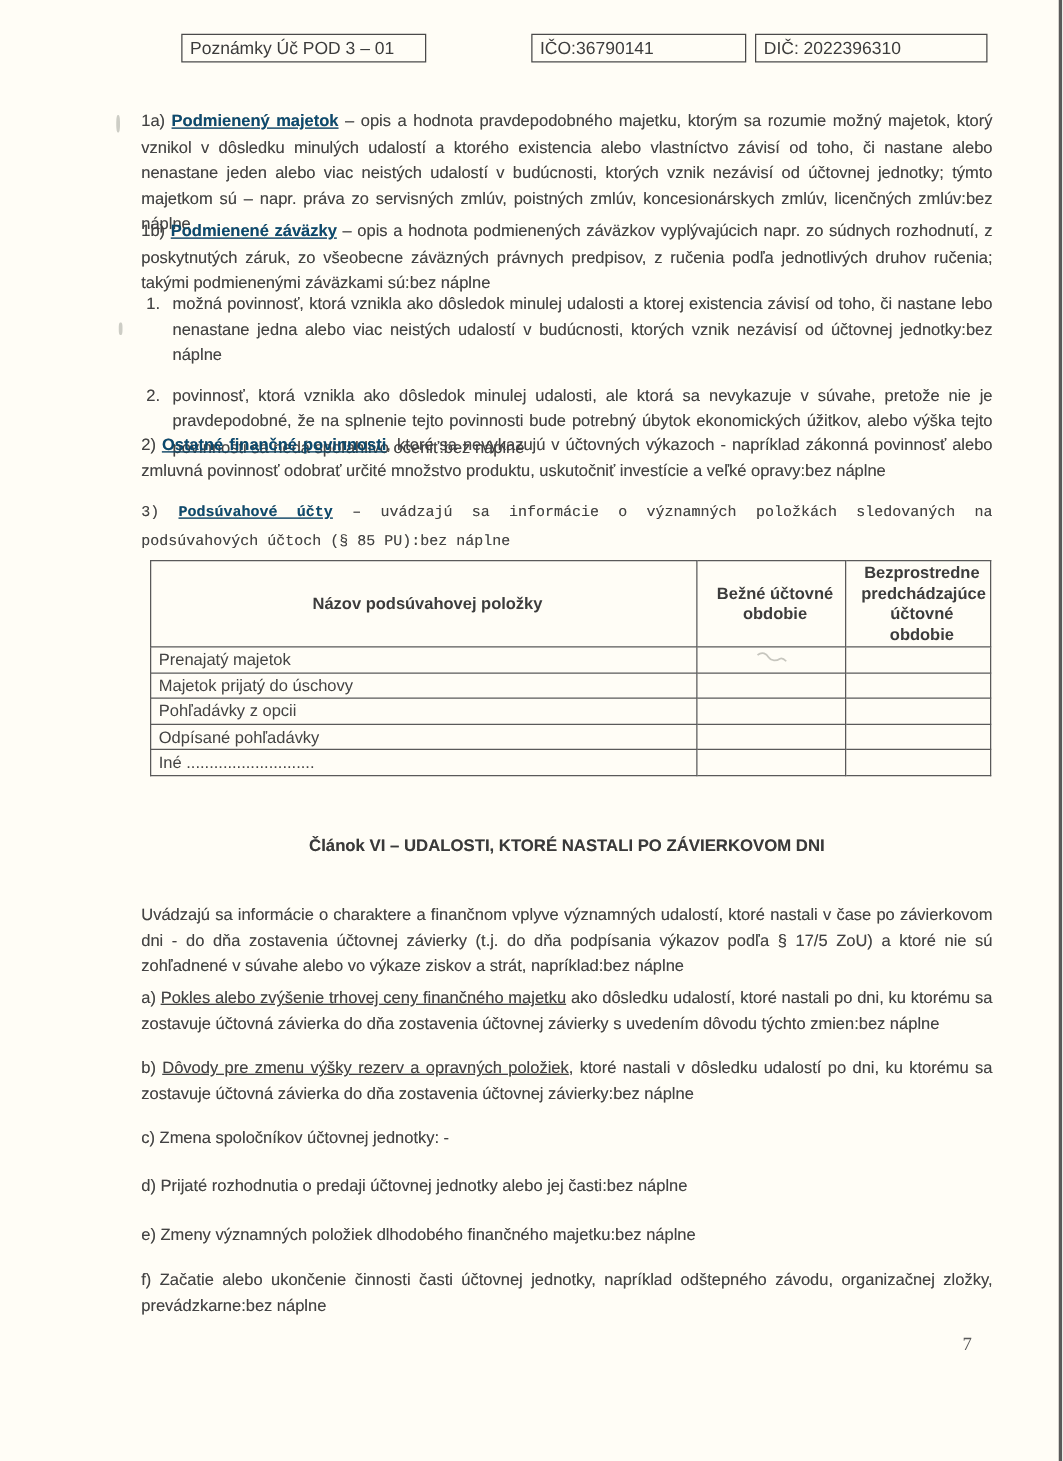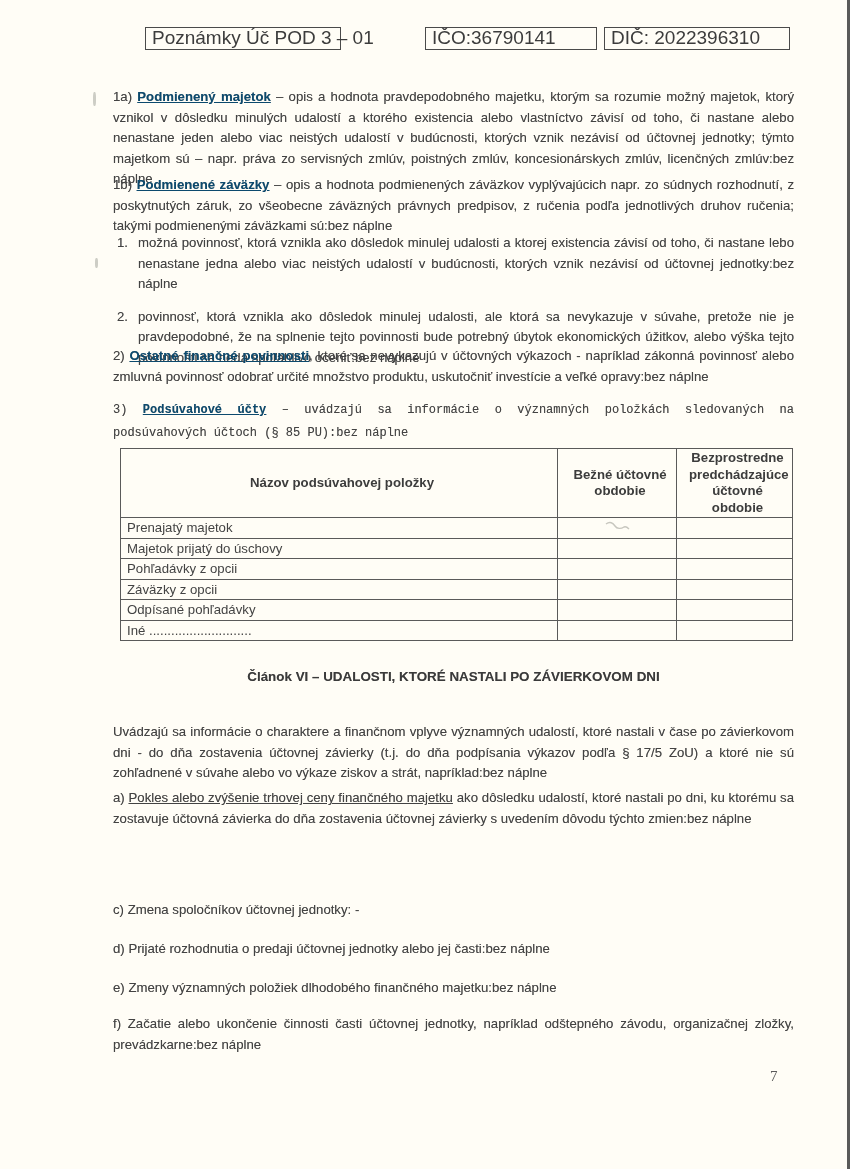--- a/index.html
+++ b/index.html
@@ -12,21 +12,21 @@
     overflow:hidden;
   }
   .scan-edge{
     position:absolute;right:0;top:0;width:3px;height:100%;
     background:#3d3d3d;opacity:.85;
   }
   .scan-speck{position:absolute;background:#cdcdc5;border-radius:40%;}
   .hdr-box{
     position:absolute;top:27px;height:21px;
     border:1.5px solid #4a4a4a;background:#fffdf6;
-    font-size:19px;line-height:20px;color:#3c3c3c;
+    font-size:14px;line-height:20px;color:#3c3c3c;
     padding:0 6px;white-space:nowrap;
   }
   .block{
     position:absolute;left:113px;width:681px;
     font-size:13.2px;line-height:20.5px;
     text-align:justify;
     color:#434343;
     text-shadow:0 0 .4px rgba(60,60,60,.45);
   }
   .lead-bold{font-weight:bold;text-decoration:underline;color:#0c4a6e;}
@@ -135,25 +135,20 @@
         <td>Majetok prijatý do úschovy</td>
         <td class="val"></td>
         <td class="val"></td>
       </tr>
       <tr>
         <td>Pohľadávky z opcii</td>
         <td class="val"></td>
         <td class="val"></td>
       </tr>
       <tr>
-        <td>Záväzky z opcii</td>
-        <td class="val"></td>
-        <td class="val"></td>
-      </tr>
-      <tr>
         <td>Odpísané pohľadávky</td>
         <td class="val"></td>
         <td class="val"></td>
       </tr>
       <tr>
         <td>Iné ............................</td>
         <td class="val"></td>
         <td class="val"></td>
       </tr>
     </tbody>
@@ -162,20 +157,23 @@
   <div class="section-title" style="top:667px;">
     <div>Článok VI – UDALOSTI, KTORÉ NASTALI PO ZÁVIERKOVOM DNI</div>
   </div>
 
   <div class="block" style="top:722px;">Uvádzajú sa informácie o charaktere a finančnom vplyve významných udalostí, ktoré nastali v čase po závierkovom dni - do dňa zostavenia účtovnej závierky (t.j. do dňa podpísania výkazov podľa § 17/5 ZoU) a ktoré nie sú zohľadnené v súvahe alebo vo výkaze ziskov a strát, napríklad:bez náplne</div>
 
   <div class="block" style="top:788px;">
     <span>a) </span><span class="lead-underline">Pokles alebo zvýšenie trhovej ceny finančného majetku</span><span> ako dôsledku udalostí, ktoré nastali po dni, ku ktorému sa zostavuje účtovná závierka do dňa zostavenia účtovnej závierky s uvedením dôvodu týchto zmien:bez náplne</span>
   </div>
 
+  <div class="block" style="top:844px;">
+    <span>b) </span><span class="lead-underline">Dôvody pre zmenu výšky rezerv a opravných položiek</span><span>, ktoré nastali v dôsledku udalostí po dni, ku ktorému sa zostavuje účtovná závierka do dňa zostavenia účtovnej závierky:bez náplne</span>
+  </div>
 
   <div class="block" style="top:900px;">c) Zmena spoločníkov účtovnej jednotky: -</div>
   <div class="block" style="top:939px;">d) Prijaté rozhodnutia o predaji účtovnej jednotky alebo jej časti:bez náplne</div>
   <div class="block" style="top:1014px;">f) Začatie alebo ukončenie činnosti časti účtovnej jednotky, napríklad odštepného závodu, organizačnej zložky, prevádzkarne:bez náplne</div>
   <div class="block" style="top:978px;">e) Zmeny významných položiek dlhodobého finančného majetku:bez náplne</div>
 
   <div class="pagenum">7</div>
 
 </div>
 

